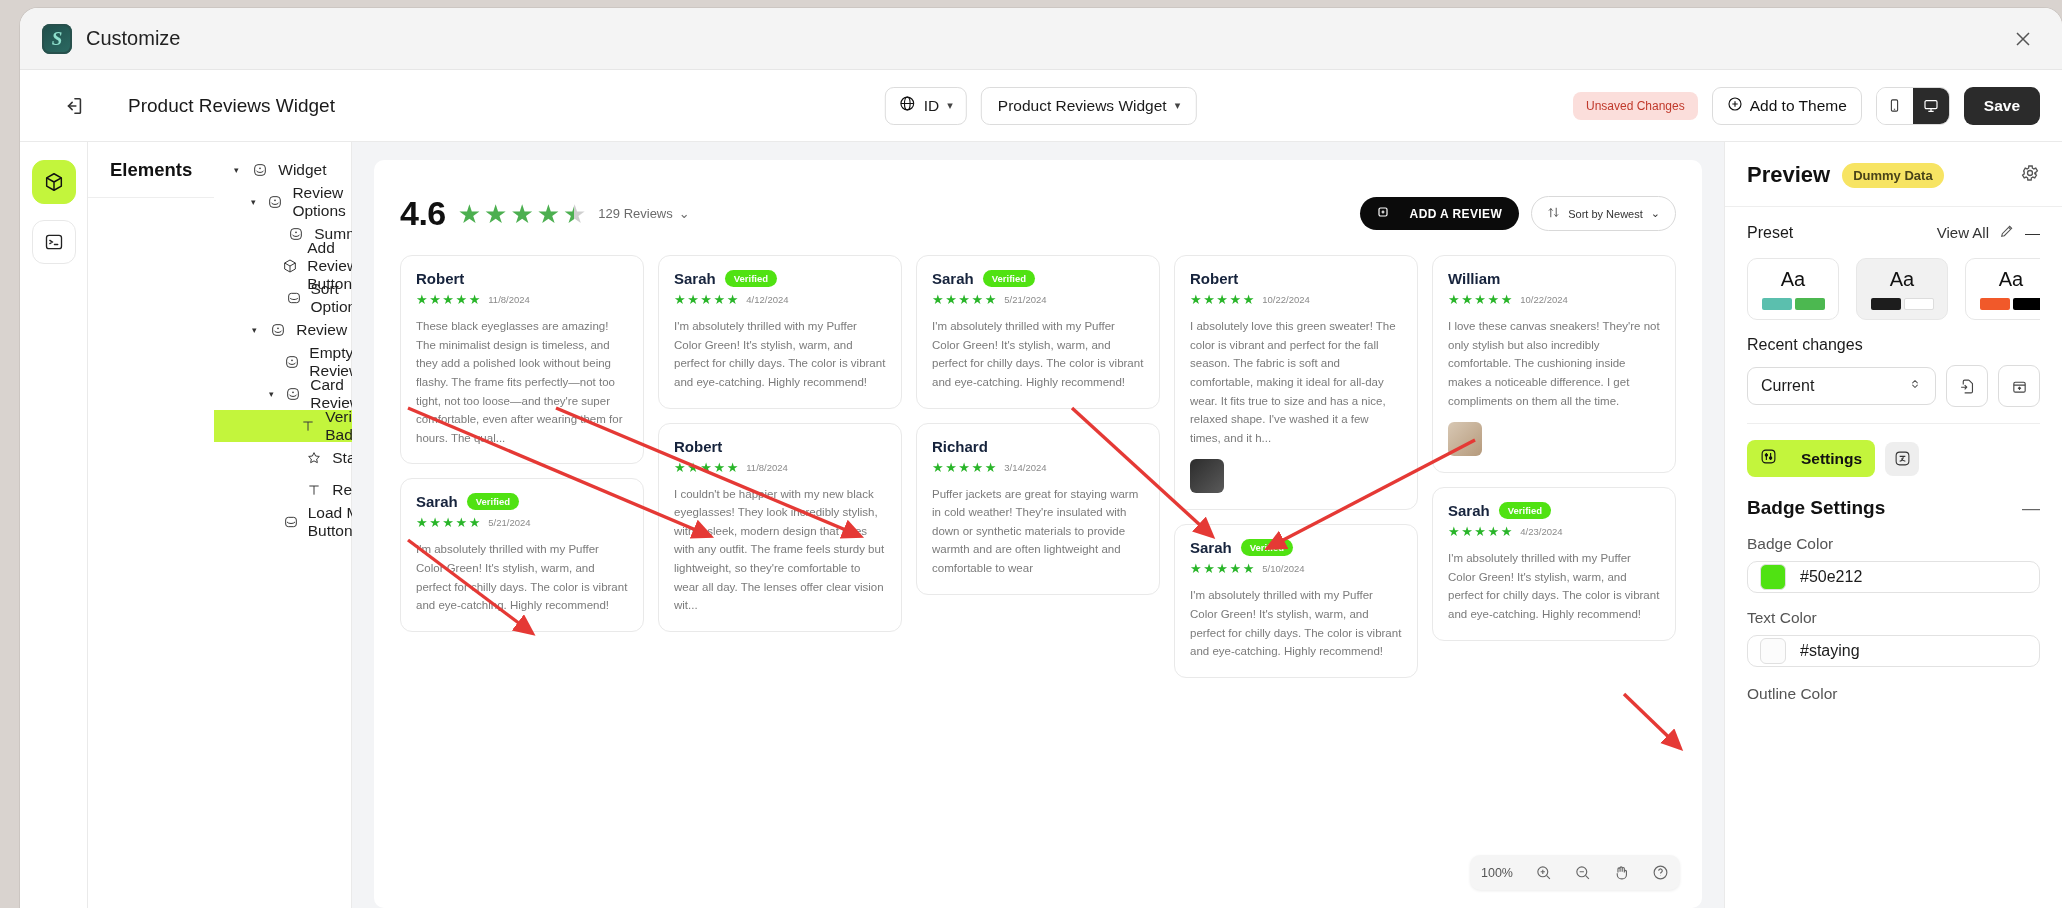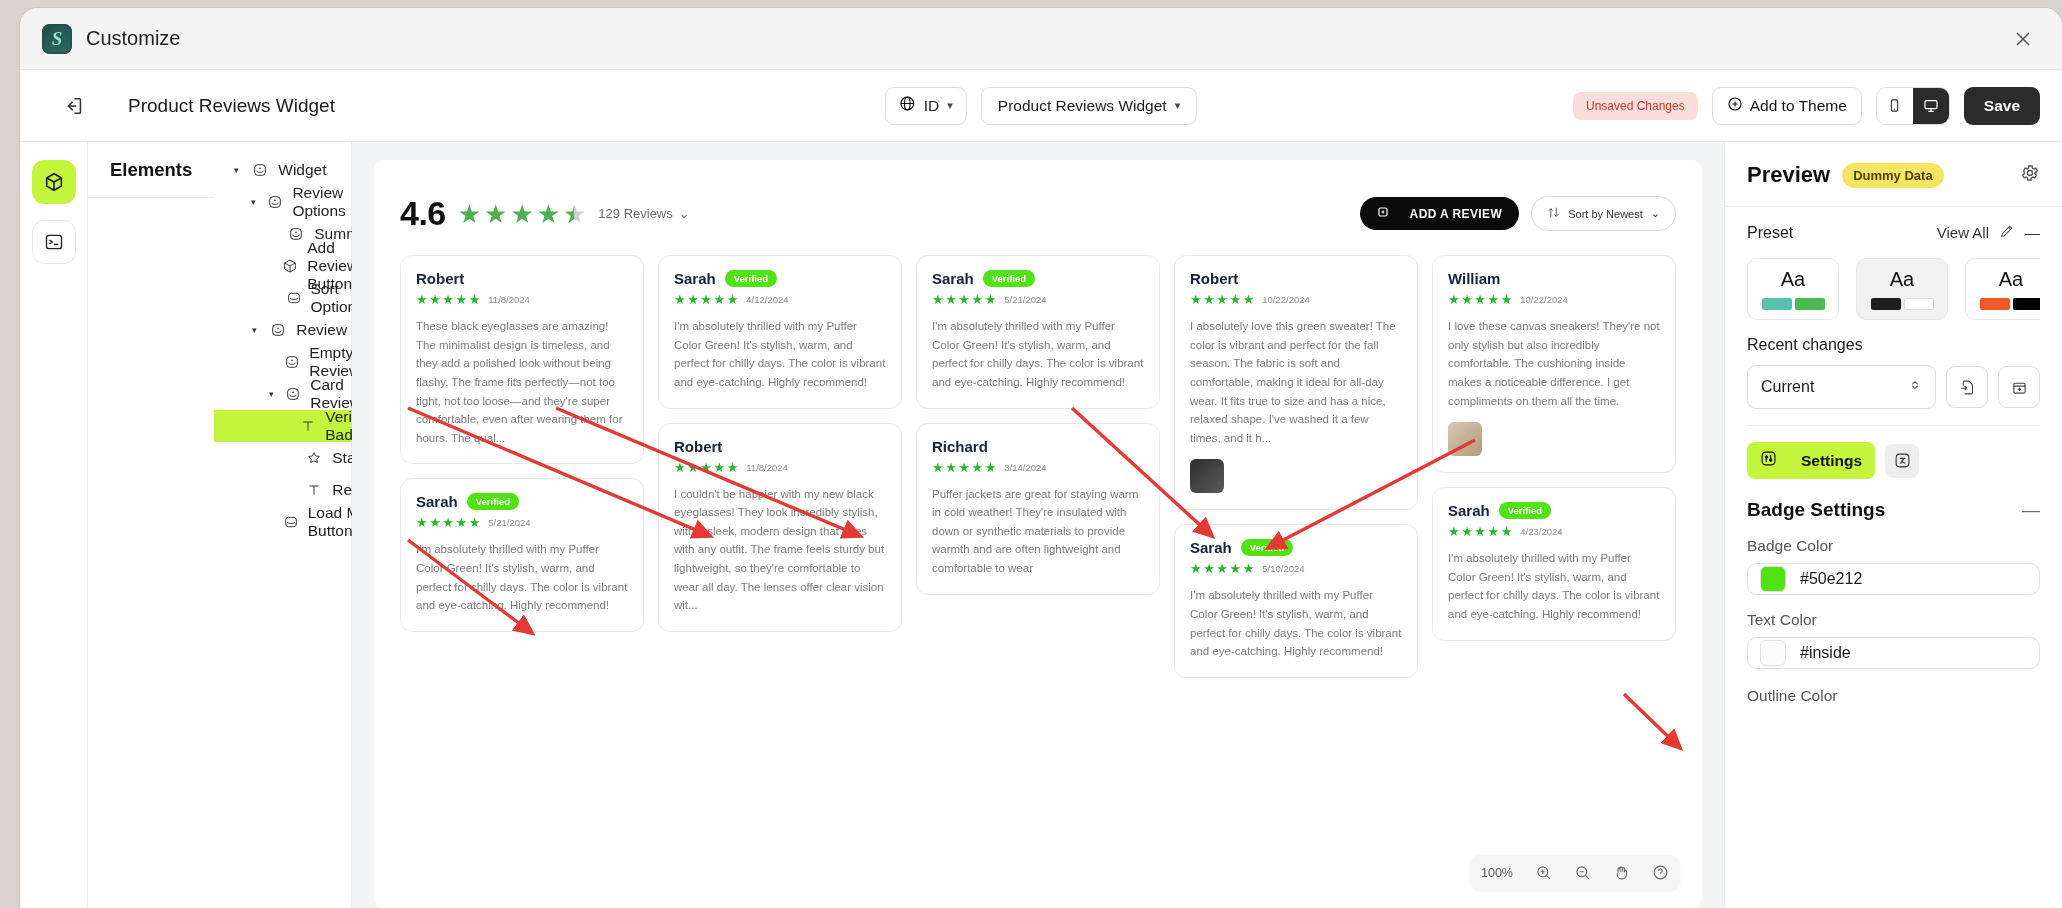--- a/index.html
+++ b/index.html
@@ -244,21 +244,21 @@
     align-items:center; justify-content:center; gap:7px; cursor:pointer; background:#fff;
   }
   .preset.active { background:#f1f1f1; }
   .preset .aa { font-size:20px; color:#111; }
   .swatches { display:flex; gap:3px; }
   .sw { width:30px; height:12px; border-radius:2px; }
   .sw.outline { border:1px solid #ddd; }
 
   .select-row { display:flex; align-items:center; gap:10px; margin-top:11px; }
   .select {
-    flex:1; height: 44px; border:1px solid #dcdcdc; border-radius:9px;
+    flex:1; height: 38px; border:1px solid #dcdcdc; border-radius:9px;
     display:flex; align-items:center; padding: 0 13px; font-size:16px;
     color:#1b1b1b; cursor:pointer; background:#fff;
   }
   .sq-btn {
     width: 42px; height: 42px; border:1px solid #dcdcdc; border-radius:9px;
     display:flex; align-items:center; justify-content:center; color:#444;
     cursor:pointer; background:#fff;
   }
   .divider { height:1px; background:#eee; margin: 16px 0 0 0; }
 
@@ -852,21 +852,21 @@
 
       <div class="field-label">Badge Color</div>
       <div class="color-field">
         <span class="color-chip" id="badge-chip" style="background: rgb(80, 226, 18);"></span>
         <span class="color-val">#50e212</span>
       </div>
 
       <div class="field-label">Text Color</div>
       <div class="color-field">
         <span class="color-chip" id="text-chip" style="background: rgb(252, 252, 252);"></span>
-        <span class="color-val">#inside</span>
+        <span class="color-val">#staying</span>
       </div>
 
       <div class="field-label" style="padding-top:18px;">Outline Color</div>
     </div>
   </div>
 
   <svg class="arrows" viewBox="0 0 2042 900" preserveAspectRatio="none">
     <defs>
       <marker id="ah" markerWidth="7" markerHeight="7" refX="5.2" refY="3" orient="auto">
         <path d="M0,0 L6.5,3 L0,6 z" fill="#e53935"></path>

